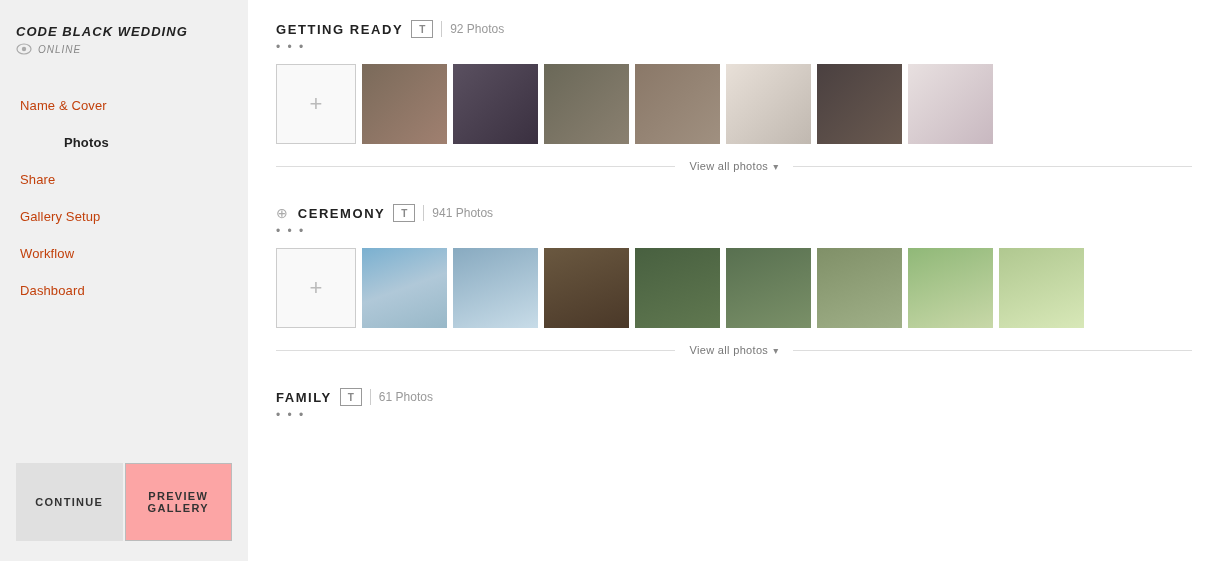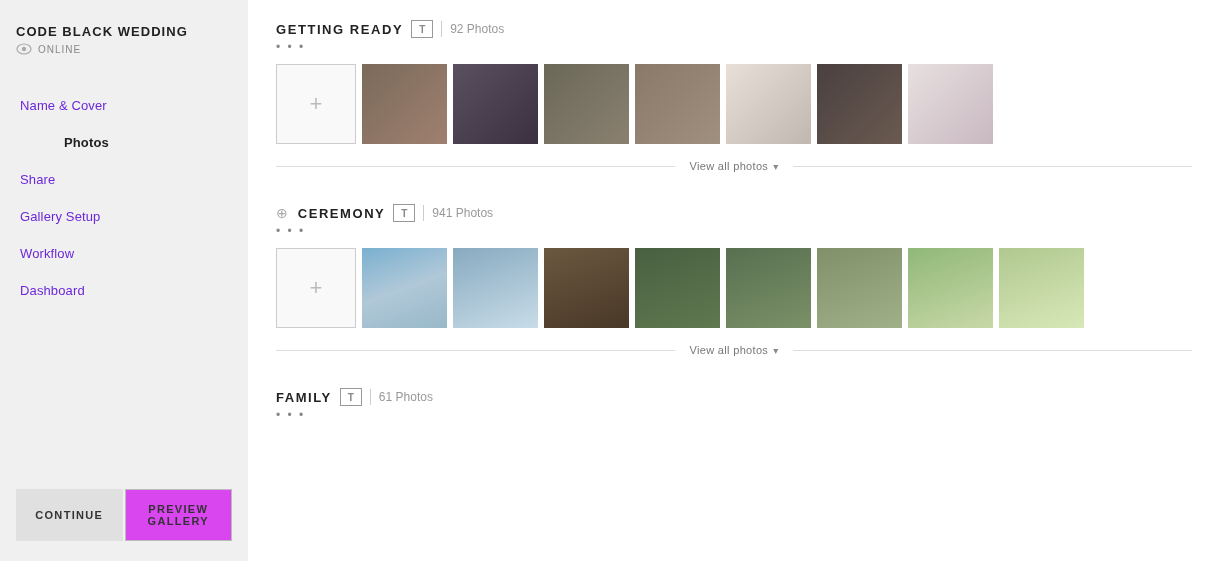--- a/index.html
+++ b/index.html
@@ -10,20 +10,21 @@
       width: 248px;
       min-width: 248px;
       background: #f0f0f0;
       display: flex;
       flex-direction: column;
       padding: 24px 16px 20px 16px;
       height: 100%;
     }
     .sidebar-brand {
       margin-bottom: 8px;
+      font-style: italic;
     }
     .sidebar-brand-title {
       font-size: 13px;
       font-weight: 700;
       letter-spacing: 0.08em;
       color: #222;
       text-transform: uppercase;
     }
     .sidebar-status {
       display: flex;
@@ -40,21 +41,21 @@
     .sidebar-nav {
       margin-top: 24px;
       display: flex;
       flex-direction: column;
       gap: 0;
       flex: 1;
     }
     .nav-item {
       padding: 11px 4px;
       font-size: 13px;
-      color: #6d28d9;
+      color: #c2410c;
       cursor: pointer;
       letter-spacing: 0.01em;
     }
     .nav-item.active {
       color: #222;
       font-weight: 700;
       margin-left: 44px;
     }
     .sidebar-buttons {
       display: flex;
@@ -68,23 +69,23 @@
       padding: 14px 0;
       font-size: 11px;
       letter-spacing: 0.12em;
       font-weight: 600;
       cursor: pointer;
       width: 100%;
       text-transform: uppercase;
       color: #333;
     }
     .btn-preview {
-      background: #d946ef;
+      background: #fca5a5;
       border: 1.5px solid #bbb;
-      padding: 13px 0;
+      padding: 26px 0;
       font-size: 11px;
       letter-spacing: 0.12em;
       font-weight: 600;
       cursor: pointer;
       width: 100%;
       text-transform: uppercase;
       color: #333;
     }
 
     

